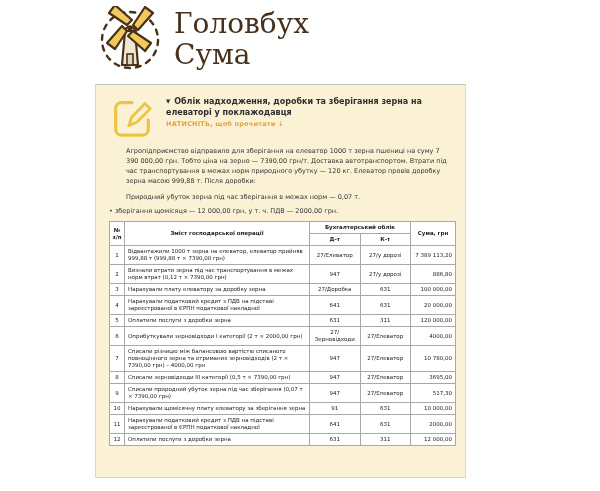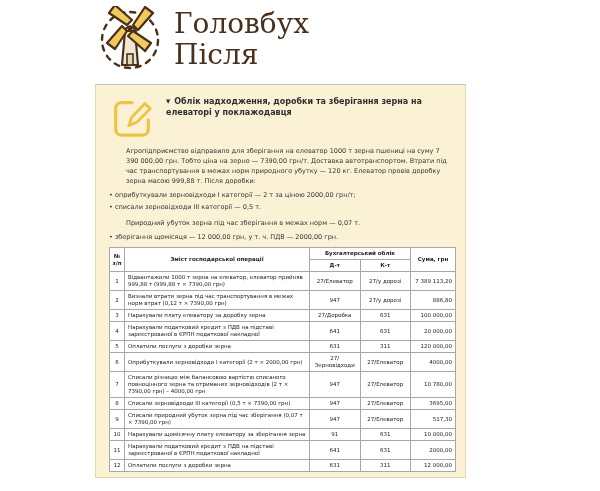--- a/index.html
+++ b/index.html
@@ -63,44 +63,41 @@
       <g transform="translate(32 22)" stroke="#4a3018" stroke-width="2.2" stroke-linejoin="round" fill="#f2c95c">
         <use href="#blade"></use>
         <use href="#blade" transform="rotate(90)"></use>
         <use href="#blade" transform="rotate(180)"></use>
         <use href="#blade" transform="rotate(270)"></use>
         <circle cx="0" cy="0" r="2.6" fill="#4a3018" stroke="none"></circle>
       </g>
     </svg>
     <div class="logo-text">
       <div>Головбух</div>
-      <div>Після</div>
+      <div>Сума</div>
     </div>
   </div>
 
   <div class="card">
 
     <div class="card-header">
       <svg class="pencil" viewBox="0 0 48 48">
         <path d="M41 27 v10 a6 6 0 0 1 -6 6 H13 a6 6 0 0 1 -6 -6 V15 a6 6 0 0 1 6 -6 h11" fill="none" stroke="#efc445" stroke-width="3.4" stroke-linecap="round"></path>
         <path d="M21 33 l2.5 -8.5 L37.5 10 l5.5 5.5 -14 14 -8.5 3.5 z" fill="none" stroke="#efc445" stroke-width="3" stroke-linejoin="round"></path>
       </svg>
       <div class="head-text">
         <div class="title">
           <span class="caret">▼</span><span>Облік надходження, доробки та зберігання зерна на елеваторі у поклажодавця</span>
         </div>
+        <div class="read-link">НАТИСНІТЬ, щоб прочитати ↓</div>
       </div>
     </div>
 
     <p>Агропідприємство відправило для зберігання на елеватор 1000 т зерна пшениці на суму 7 390 000,00 грн. Тобто ціна на зерно — 7390,00 грн/т. Доставка автотранспортом. Втрати під час транспортування в межах норм природного убутку — 120 кг. Елеватор провів доробку зерна масою 999,88 т. Після доробки:</p>
 
-    <ul>
-        <li>оприбуткували зерновідходи I категорії — 2 т за ціною 2000,00 грн/т;</li>
-        <li>списали зерновідходи III категорії — 0,5 т.</li>
-      </ul>
 
     <p>Природний убуток зерна під час зберігання в межах норм — 0,07 т.</p>
 
 
     <ul>
         <li>зберігання щомісяця — 12 000,00 грн, у т. ч. ПДВ — 2000,00 грн.</li>
       </ul>
 
     <table>
       <thead>

